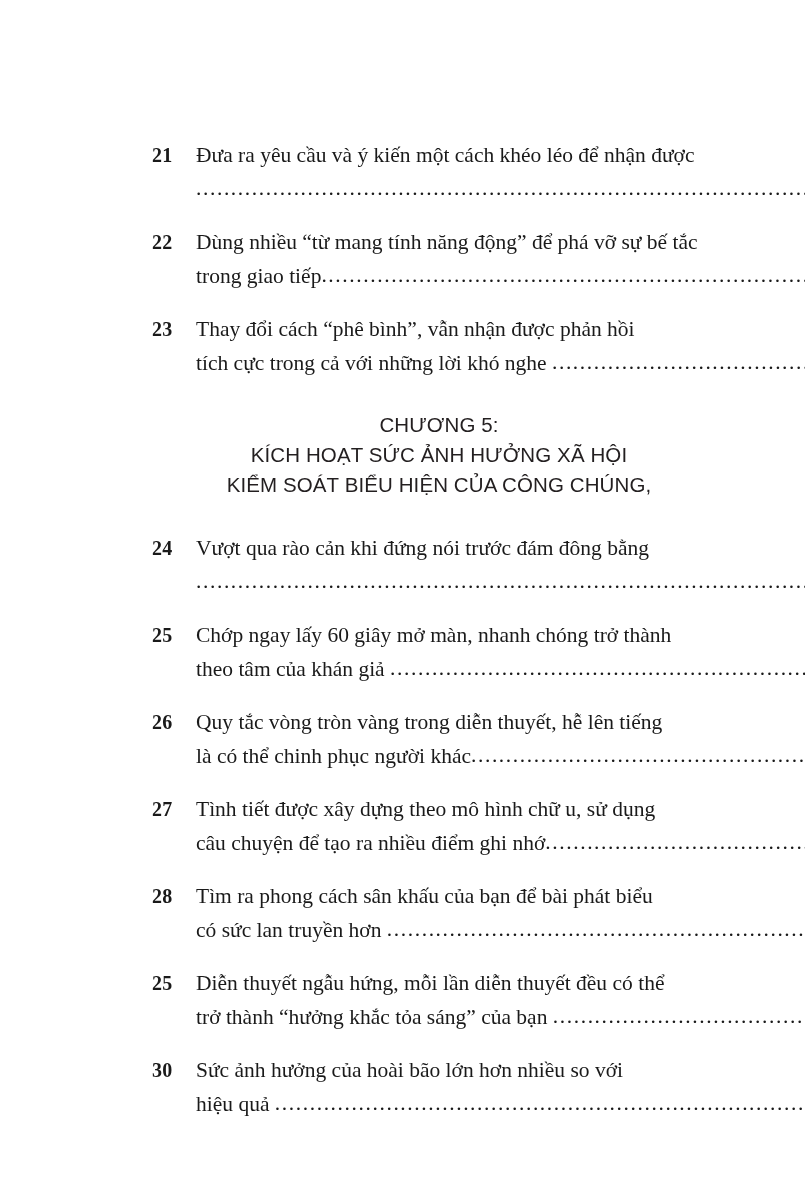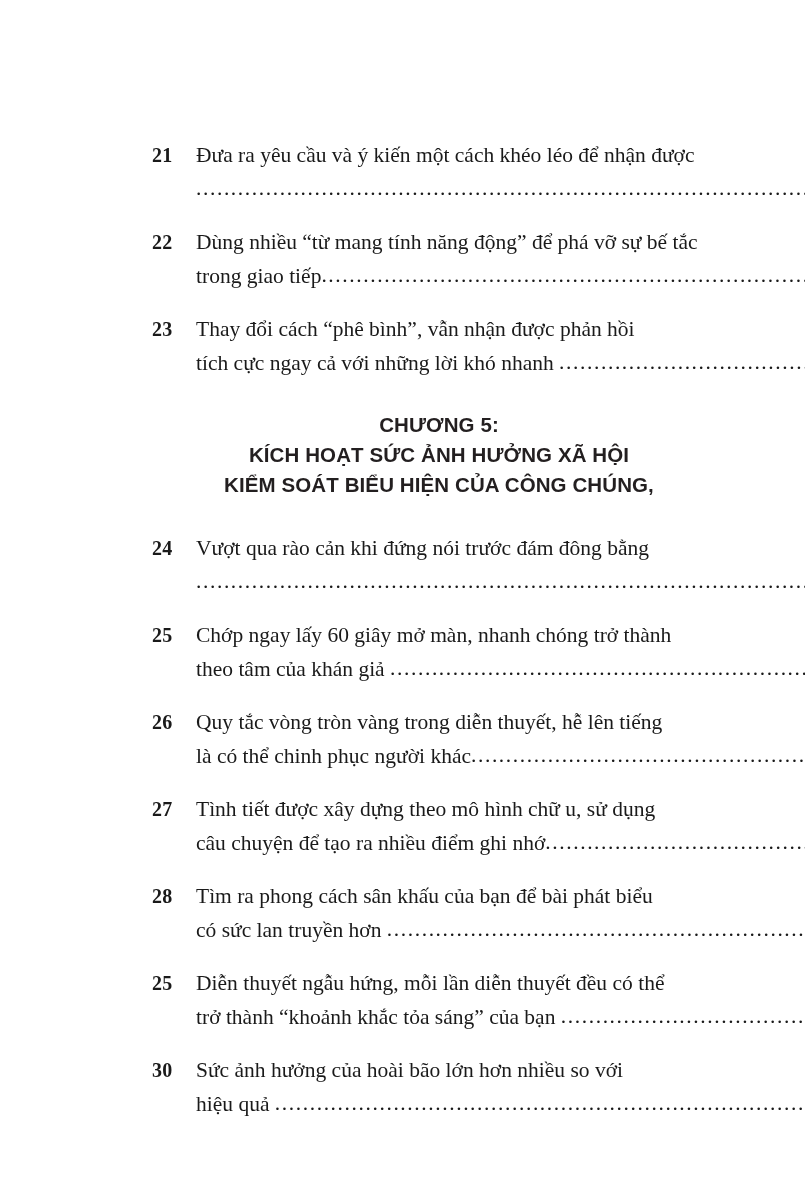--- a/index.html
+++ b/index.html
@@ -74,21 +74,21 @@
     font-size: 21.5px;
     position: relative;
     top: -1px;
   }
 
   
   .chapter-heading {
     margin: 30px 0 31px 0;
     text-align: center;
     font-family: "Liberation Sans", "DejaVu Sans", sans-serif;
-    font-weight: bold;
+    font-weight: normal;
     font-size: 20.5px;
     line-height: 30px;
     letter-spacing: 0.1px;
     color: #231f20;
     padding-right: 6px;
   }
   .chapter-heading .ch-line {
     display: block;
   }
 </style>
@@ -116,21 +116,21 @@
               <span class="entry-tail">trong giao tiếp</span>
               <span class="leader">.........................................................................................</span>
             </div>
           </div>
         </div>
         <div class="entry">
           <div class="entry-num">23</div>
           <div class="entry-body">
             <span class="entry-line">Thay đổi cách “phê bình”, vẫn nhận được phản hồi</span>
             <div class="entry-last-line">
-              <span class="entry-tail">tích cực ngay cả với những lời khó nhanh </span>
+              <span class="entry-tail">tích cực trong cả với những lời khó nghe </span>
               <span class="leader">.........................................................................................</span>
             </div>
           </div>
         </div>
       </div>
 
     <div class="chapter-heading">
       <span class="ch-line">CHƯƠNG 5:</span>
       <span class="ch-line">KÍCH HOẠT SỨC ẢNH HƯỞNG XÃ HỘI</span>
       <span class="ch-line">KIỂM SOÁT BIỂU HIỆN CỦA CÔNG CHÚNG,</span>
@@ -184,21 +184,21 @@
               <span class="entry-tail">có sức lan truyền hơn </span>
               <span class="leader">.........................................................................................</span>
             </div>
           </div>
         </div>
         <div class="entry">
           <div class="entry-num">25</div>
           <div class="entry-body">
             <span class="entry-line">Diễn thuyết ngẫu hứng, mỗi lần diễn thuyết đều có thể</span>
             <div class="entry-last-line">
-              <span class="entry-tail">trở thành “khoảnh khắc tỏa sáng” của bạn </span>
+              <span class="entry-tail">trở thành “hưởng khắc tỏa sáng” của bạn </span>
               <span class="leader">.........................................................................................</span>
             </div>
           </div>
         </div>
         <div class="entry">
           <div class="entry-num">30</div>
           <div class="entry-body">
             <span class="entry-line">Sức ảnh hưởng của hoài bão lớn hơn nhiều so với</span>
             <div class="entry-last-line">
               <span class="entry-tail">hiệu quả </span>

